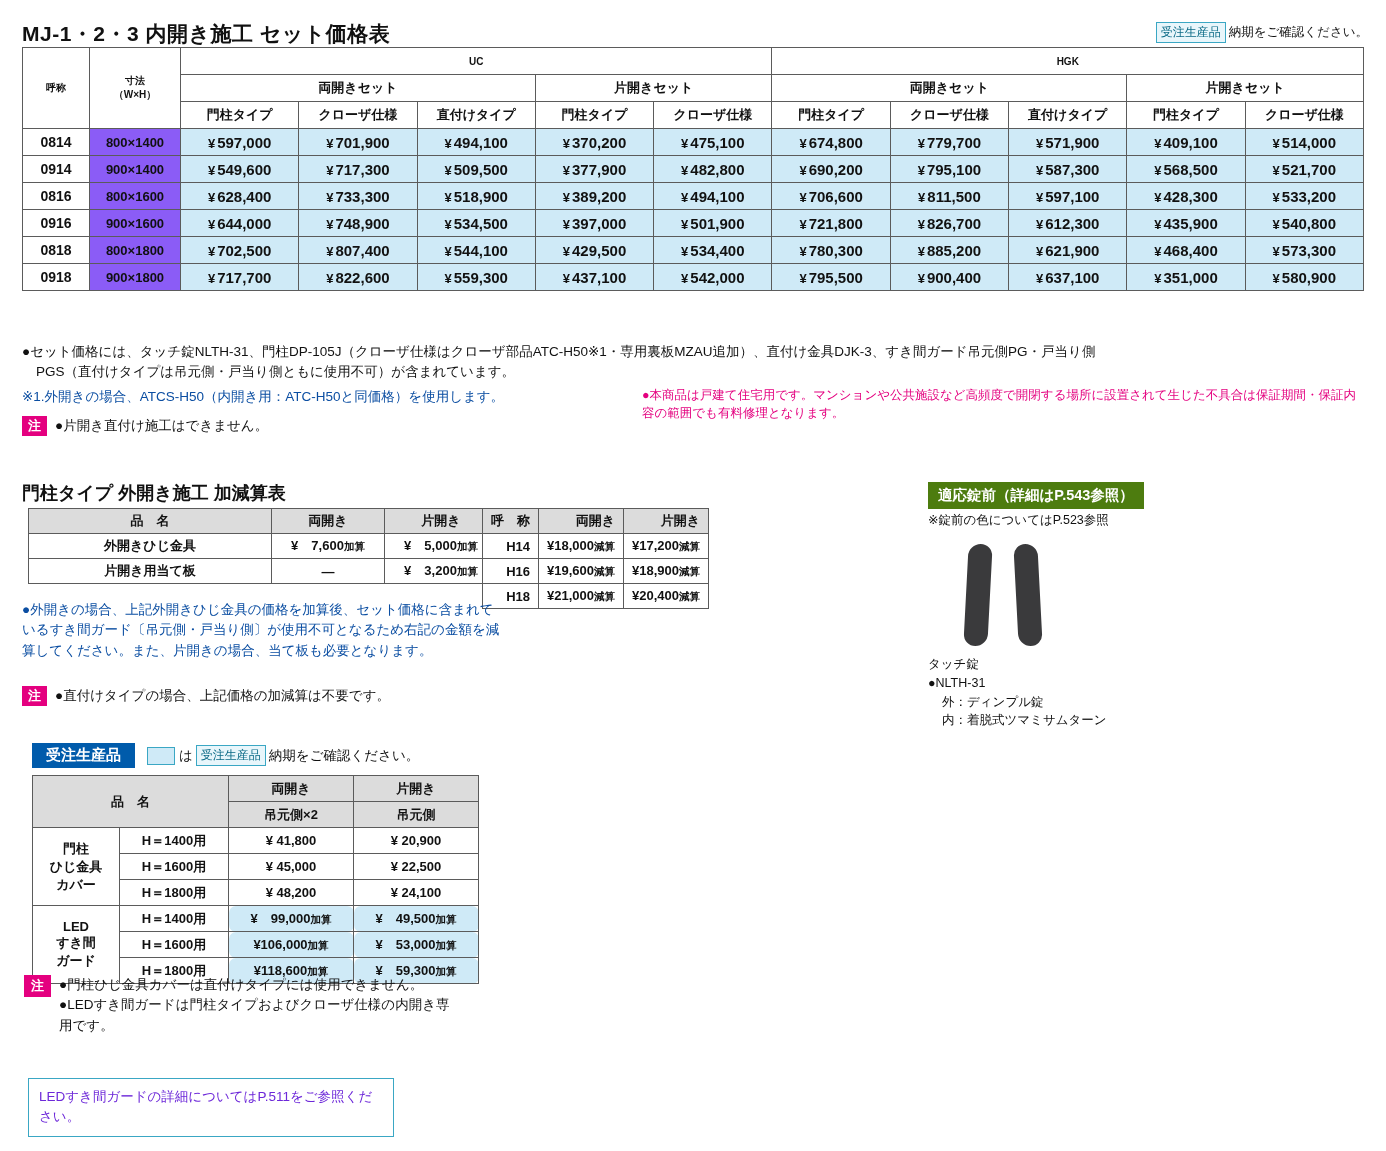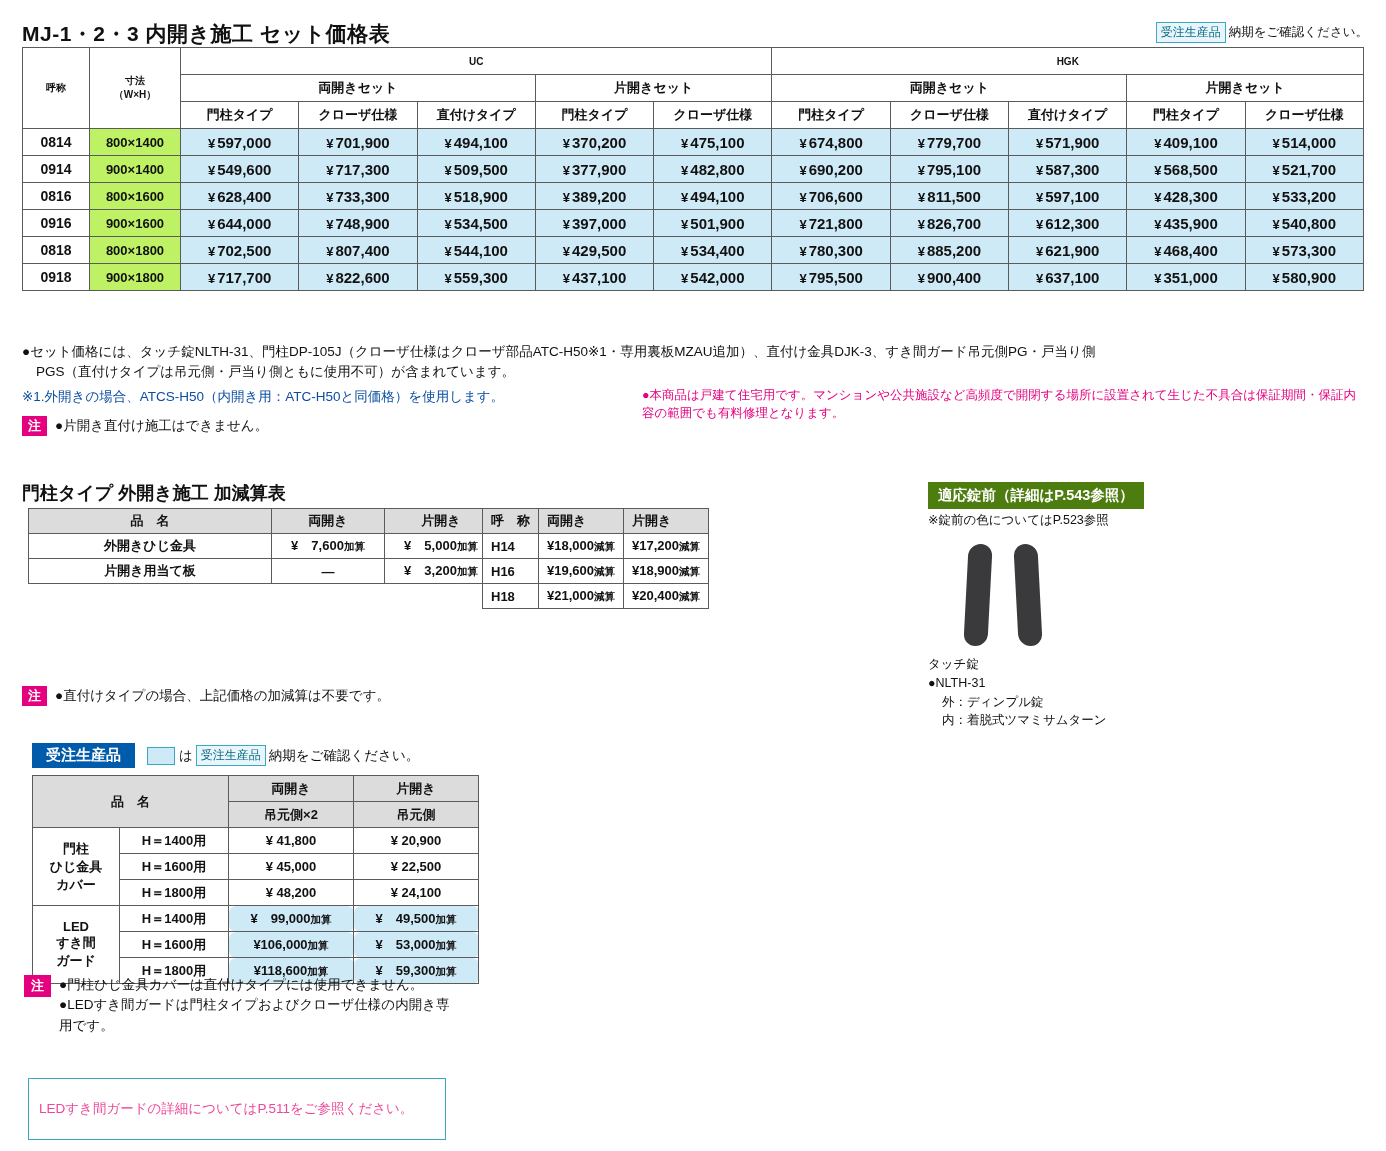--- a/index.html
+++ b/index.html
@@ -44,21 +44,21 @@
   }
   .price-table th{background:#ffffff;font-size:10px;}
   .price-table .sub{font-size:13px;}
   .price-table td.val{
     background:#cfeaf7;
     font-size:15px;
     padding:0 8px;
     white-space:nowrap;
   }
   .price-table td.code{background:#ffffff;width:66px;font-size:14px;}
-  .price-table td.dim{background:#bef264;width:90px;font-size:13px;}
+  .price-table td.dim{background:#8b5cf6;width:90px;font-size:13px;}
   .val .yen{font-size:13px;margin-right:2px;}
   .th-tall{height:54px;}
 
   
   .notes{position:absolute;left:22px;top:342px;width:1342px;font-size:13.5px;line-height:1.45;}
   .notes .line1{display:block;}
   .note-row{display:flex;margin-top:6px;}
   .note-left{width:620px;color:#0b4ea2;}
   .note-right{flex:1;color:#e4007f;font-size:12.5px;line-height:1.4;}
   .chui{
@@ -72,21 +72,21 @@
     position:absolute;left:22px;top:481px;font-size:18px;font-weight:bold;
   }
   .adj-table{position:absolute;left:28px;top:508px;font-size:13px;}
   .adj-table td,.adj-table th{border:1px solid #5b5b5b;height:24px;text-align:center;padding:0 6px;font-weight:bold;}
   .adj-table th{background:#dcdcdc;}
   .adj-table td.name{background:#fff;width:230px;}
   .adj-table td.num{background:#fff;width:100px;text-align:center;white-space:nowrap;}
   .small-suffix{font-size:10.5px;font-weight:bold;}
 
   .h-table{position:absolute;left:482px;top:508px;font-size:13px;}
-  .h-table td,.h-table th{border:1px solid #5b5b5b;height:24px;text-align:left;padding:0 8px;font-weight:bold;margin-left:36px;}
+  .h-table td,.h-table th{border:1px solid #5b5b5b;height:24px;text-align:right;padding:0 8px;font-weight:bold;margin-left:36px;}
   .h-table th{background:#dcdcdc;}
   .h-table td{background:#fff;white-space:nowrap;}
 
   .sec2-desc{position:absolute;left:22px;top:600px;width:480px;font-size:13.5px;line-height:1.5;color:#0b4ea2;}
   .chui-row2{position:absolute;left:22px;top:686px;display:flex;align-items:center;font-size:13.5px;}
 
   
   .opt-head{position:absolute;left:32px;top:743px;display:flex;align-items:center;font-size:13.5px;}
   .opt-badge{
     background:#005bab;color:#fff;font-weight:bold;font-size:15px;
@@ -100,22 +100,22 @@
   .opt-table th{background:#dcdcdc;}
   .opt-table td.rowname{background:#fff;width:74px;}
   .opt-table td.sizecell{background:#fff;width:96px;}
   .opt-table td.price{background:#fff;width:112px;white-space:nowrap;}
   .opt-table td.price.hl{background:#cfeaf7;border-radius:7px;}
 
   .chui-block{position:absolute;left:24px;top:975px;display:flex;width:430px;}
   .chui-block .chui{height:fit-content;padding:2px 7px;}
   .chui-text{font-size:13.5px;line-height:1.5;}
   .led-note{
-    position:absolute;left:28px;top:1078px;width:418px;
-    border:1px solid #3aa7c4;padding:20px 10px;font-size:13.5px;line-height:1.5;color:#ec4899;
+    position:absolute;left:28px;top:1078px;width:366px;
+    border:1px solid #3aa7c4;padding:8px 10px;font-size:13.5px;line-height:1.5;color:#6d28d9;
     box-sizing:border-box;
   }
 
   
   .lock-badge{
     position:absolute;left:928px;top:482px;
     background:#4d7c0f;color:#fff;font-weight:bold;font-size:14.5px;
     padding:4px 10px;
   }
   .lock-sub{position:absolute;left:928px;top:512px;font-size:12.5px;}
@@ -304,20 +304,21 @@
       <td><span>¥18,900</span><span class="small-suffix">減算</span></td>
     </tr>
     <tr>
       <td>H18</td>
       <td><span>¥21,000</span><span class="small-suffix">減算</span></td>
       <td><span>¥20,400</span><span class="small-suffix">減算</span></td>
     </tr>
   </tbody>
     </table>
 
+  <div class="sec2-desc">●外開きの場合、上記外開きひじ金具の価格を加算後、セット価格に含まれているすき間ガード〔吊元側・戸当り側〕が使用不可となるため右記の金額を減算してください。また、片開きの場合、当て板も必要となります。</div>
   <div class="chui-row2">
     <span class="chui">注</span>
     <span>●直付けタイプの場合、上記価格の加減算は不要です。</span>
   </div>
 
   <div class="opt-head">
     <span class="opt-badge">受注生産品</span>
     <span class="opt-swatch"></span>
     <span>は</span>
     <span class="mto-badge" style="margin-left:3px;">受注生産品</span>

